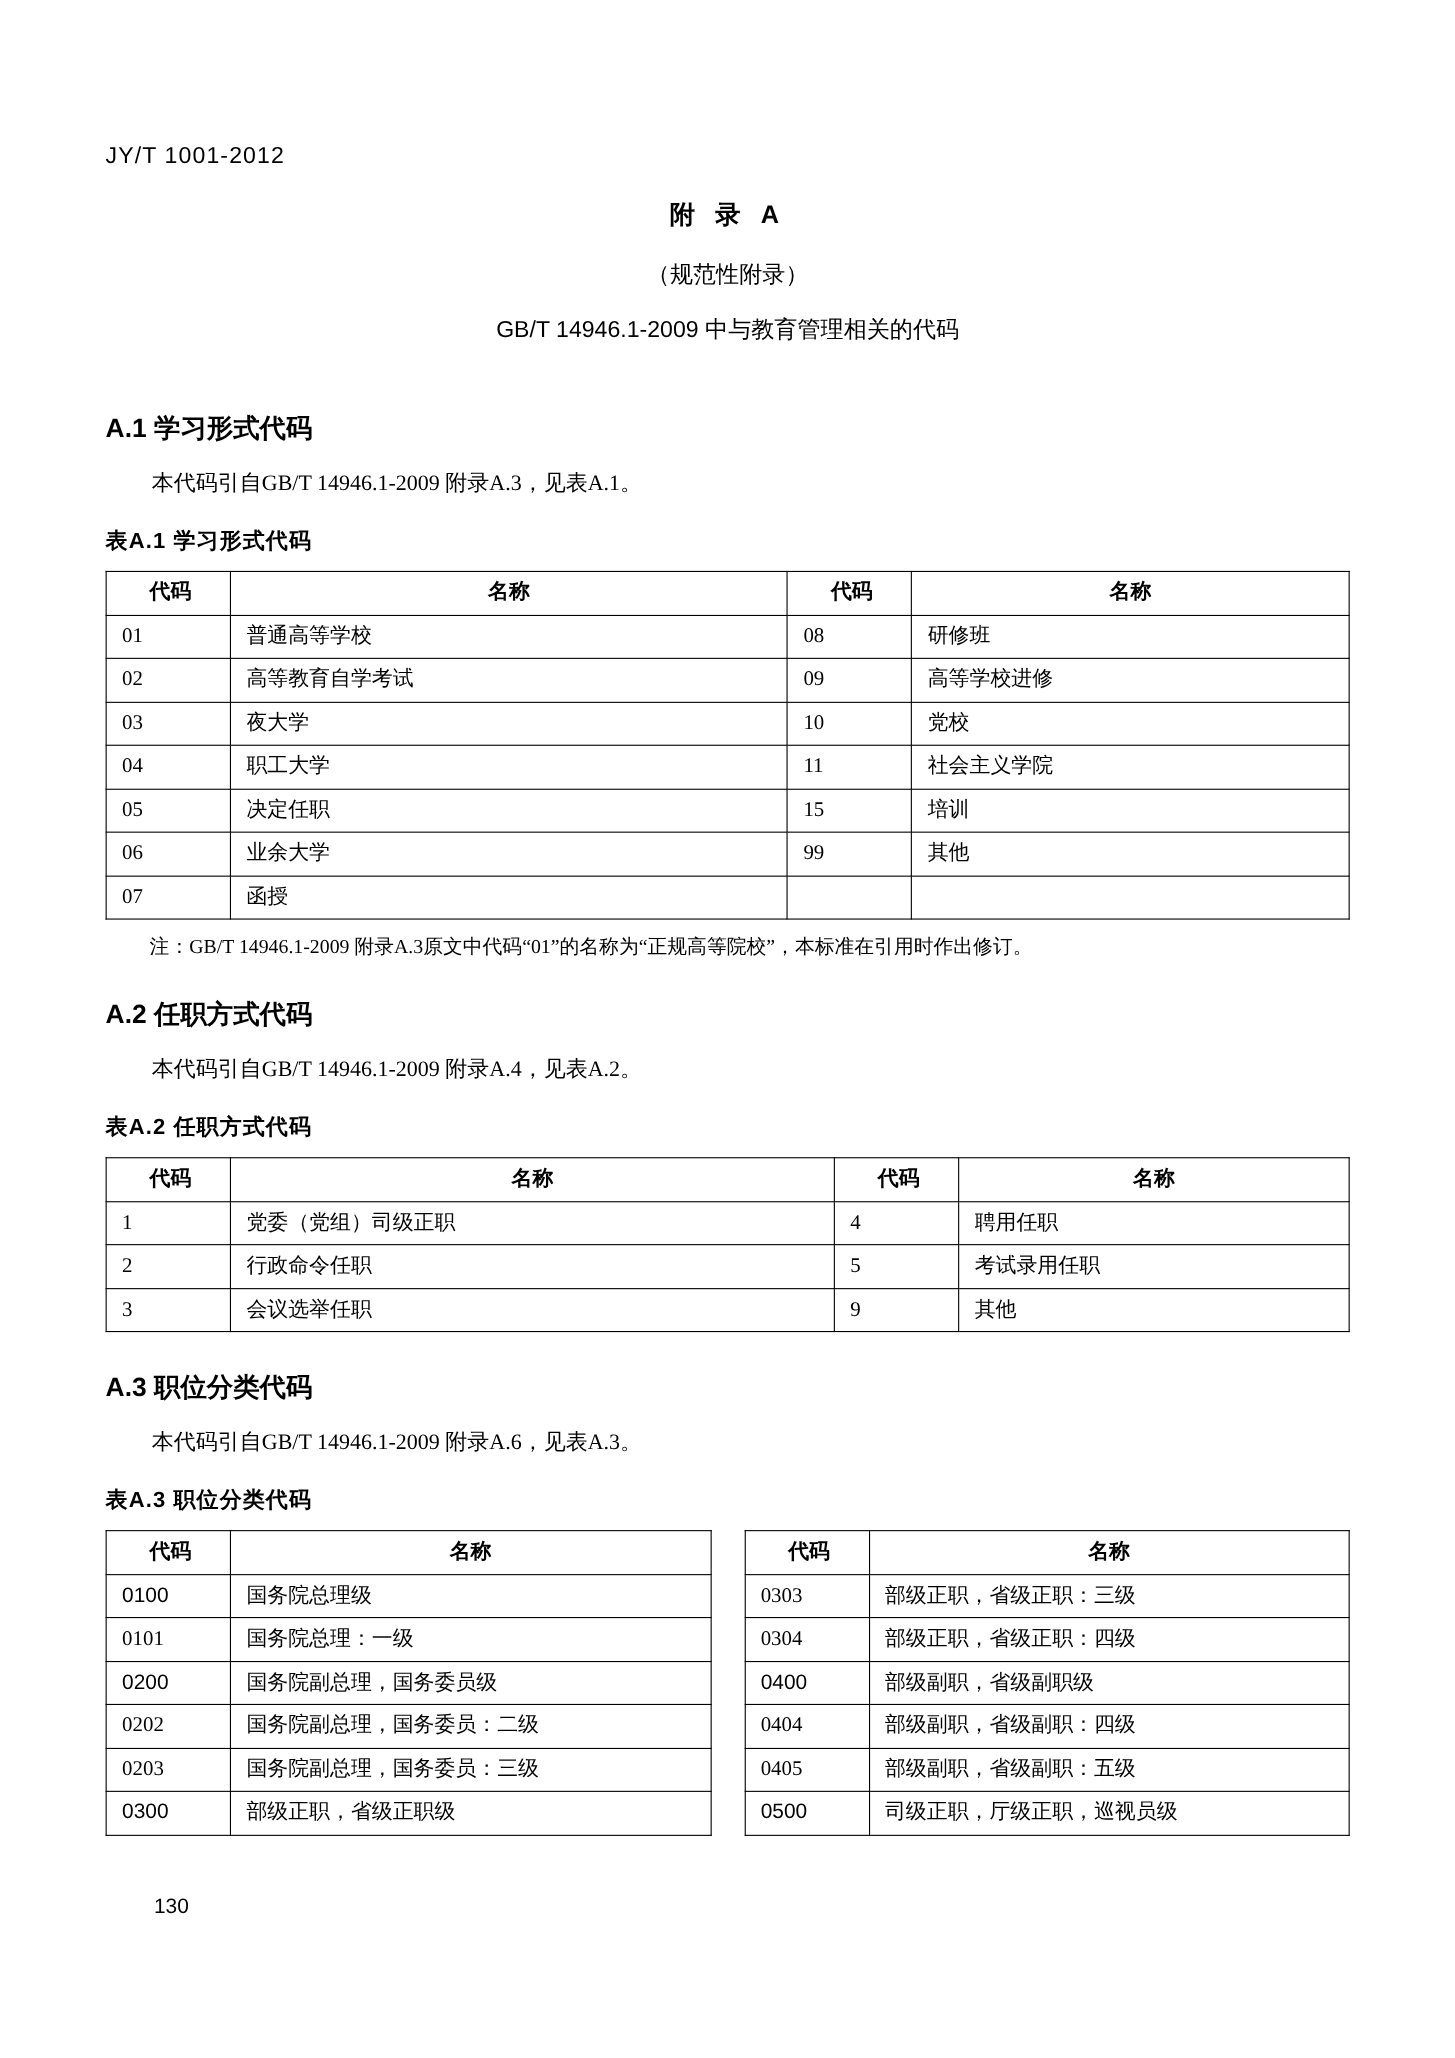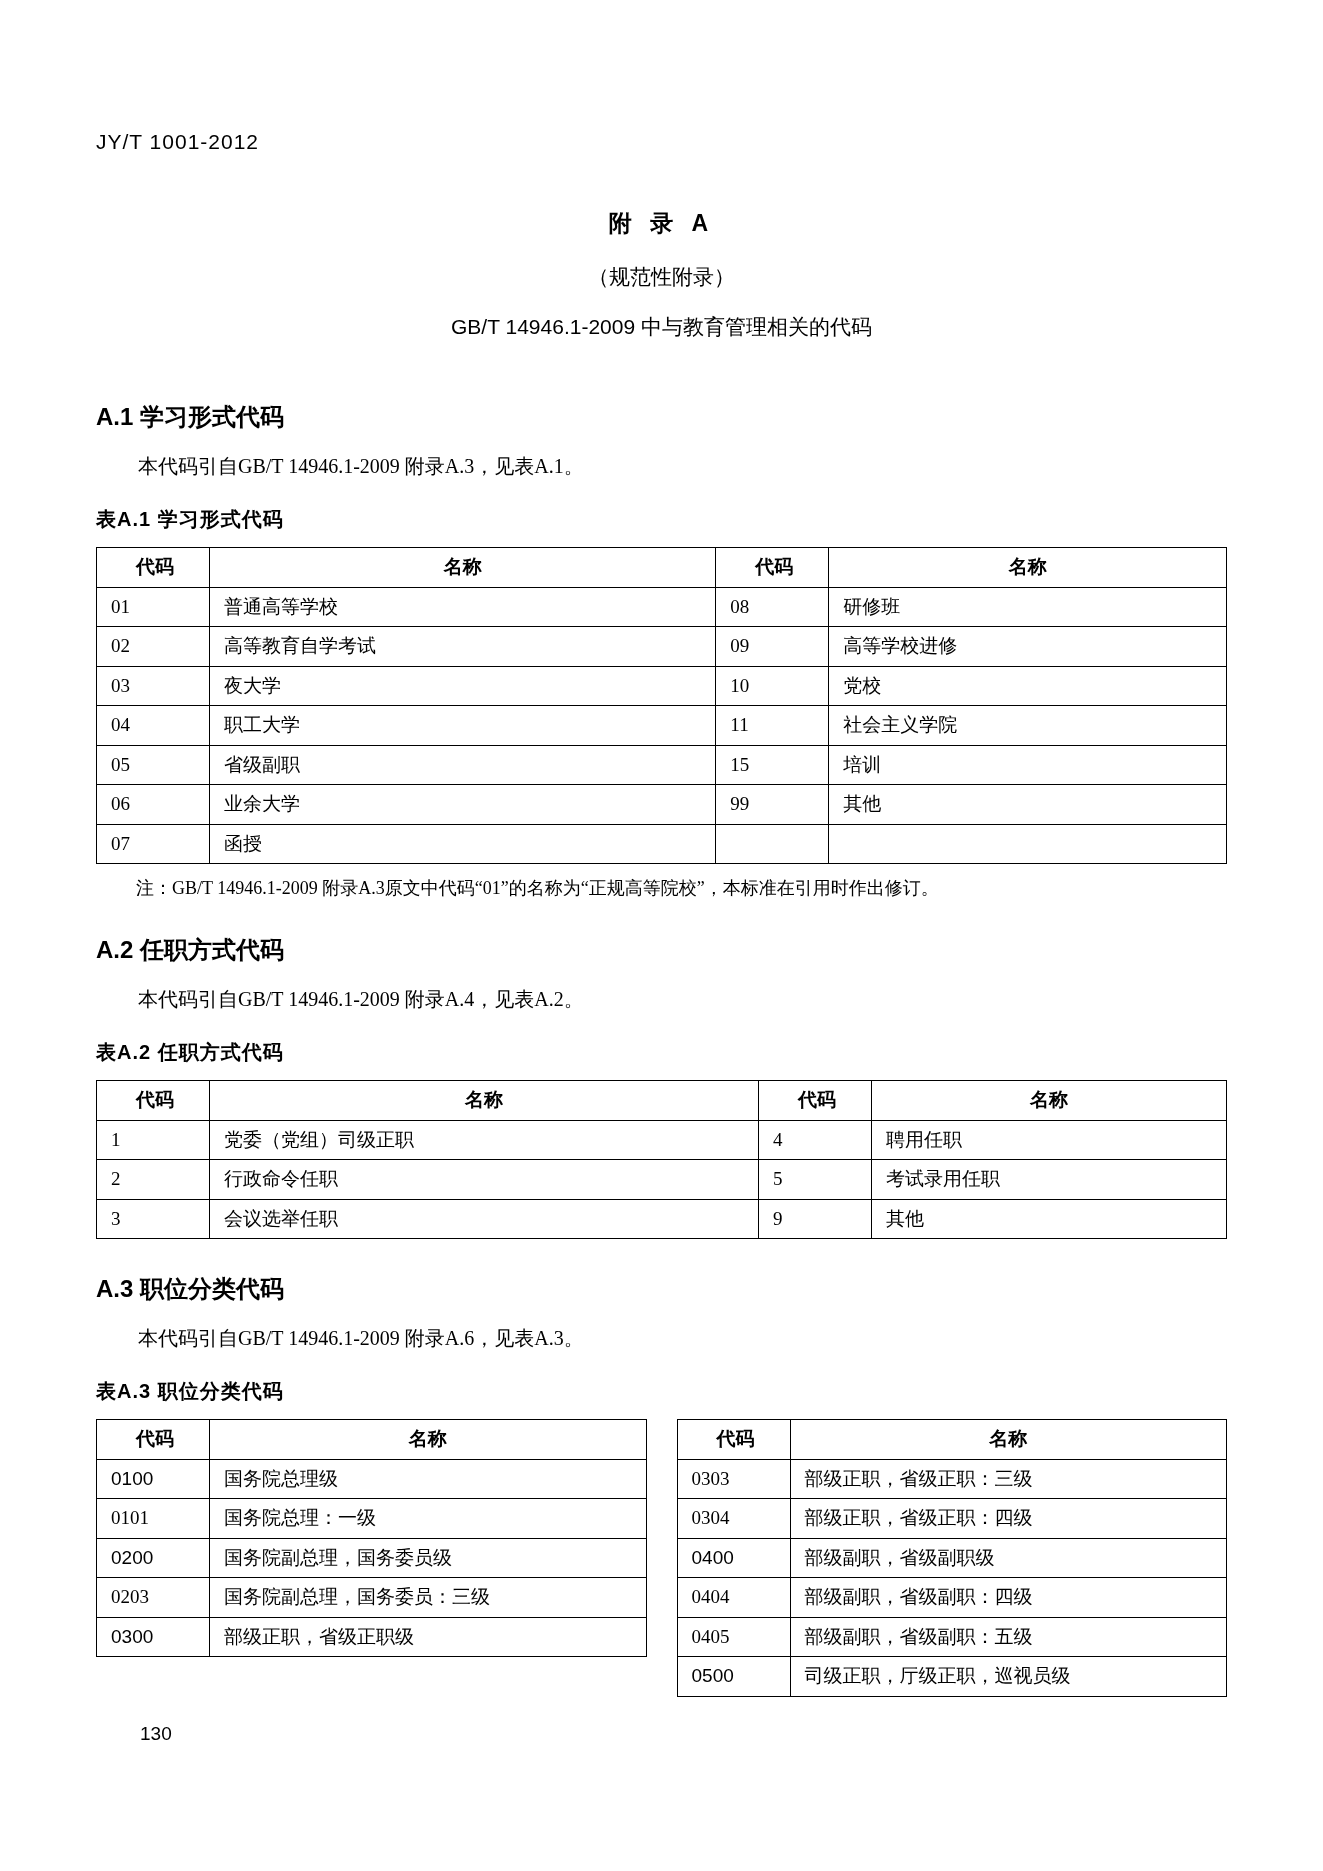--- a/index.html
+++ b/index.html
@@ -24,21 +24,21 @@
   .header-code {
     position: absolute;
     top: 130px;
     left: 96px;
     font-family: "Liberation Sans", sans-serif;
     font-size: 21px;
     letter-spacing: 1px;
   }
   .content {
     position: absolute;
-    top: 208px;
+    top: 180px;
     left: 96px;
     width: 1131px;
   }
   .appendix-title {
     text-align: center;
     font-family: "Liberation Sans", sans-serif;
     font-size: 23px;
     font-weight: bold;
     letter-spacing: 6px;
     margin: 0 0 24px 0;
@@ -175,21 +175,21 @@
           <td class="col-name">党校</td>
         </tr>
         <tr>
           <td class="col-code">04</td>
           <td class="col-name">职工大学</td>
           <td class="col-code">11</td>
           <td class="col-name">社会主义学院</td>
         </tr>
         <tr>
           <td class="col-code">05</td>
-          <td class="col-name">省级副职</td>
+          <td class="col-name">决定任职</td>
           <td class="col-code">15</td>
           <td class="col-name">培训</td>
         </tr>
         <tr>
           <td class="col-code">06</td>
           <td class="col-name">业余大学</td>
           <td class="col-code">99</td>
           <td class="col-name">其他</td>
         </tr>
         <tr>
@@ -256,20 +256,24 @@
               <td class="col-code">0100</td>
               <td class="col-name">国务院总理级</td>
             </tr>
             <tr>
               <td class="col-code">0101</td>
               <td class="col-name">国务院总理：一级</td>
             </tr>
             <tr class="bold-row">
               <td class="col-code">0200</td>
               <td class="col-name">国务院副总理，国务委员级</td>
+            </tr>
+            <tr>
+              <td class="col-code">0202</td>
+              <td class="col-name">国务院副总理，国务委员：二级</td>
             </tr>
             <tr>
               <td class="col-code">0203</td>
               <td class="col-name">国务院副总理，国务委员：三级</td>
             </tr>
             <tr class="bold-row">
               <td class="col-code">0300</td>
               <td class="col-name">部级正职，省级正职级</td>
             </tr>
           </tbody>

